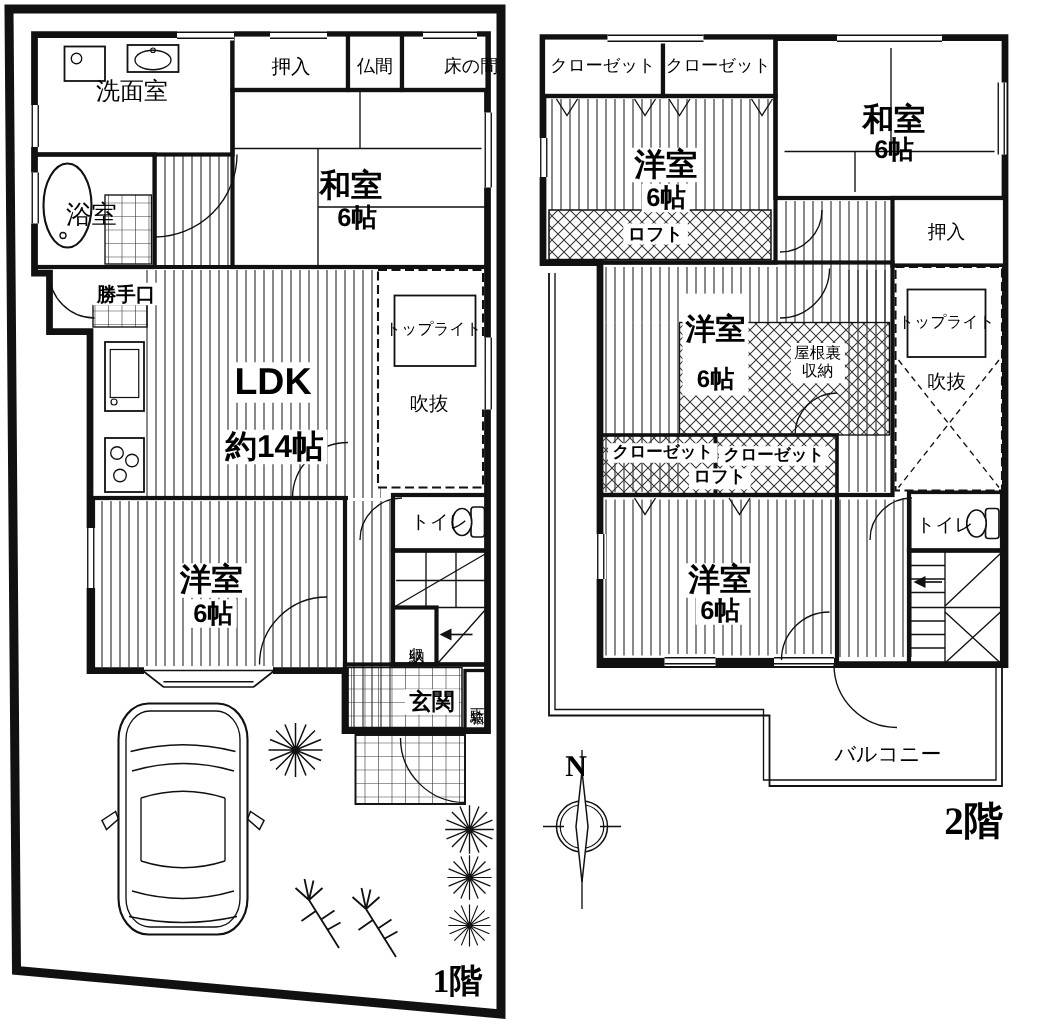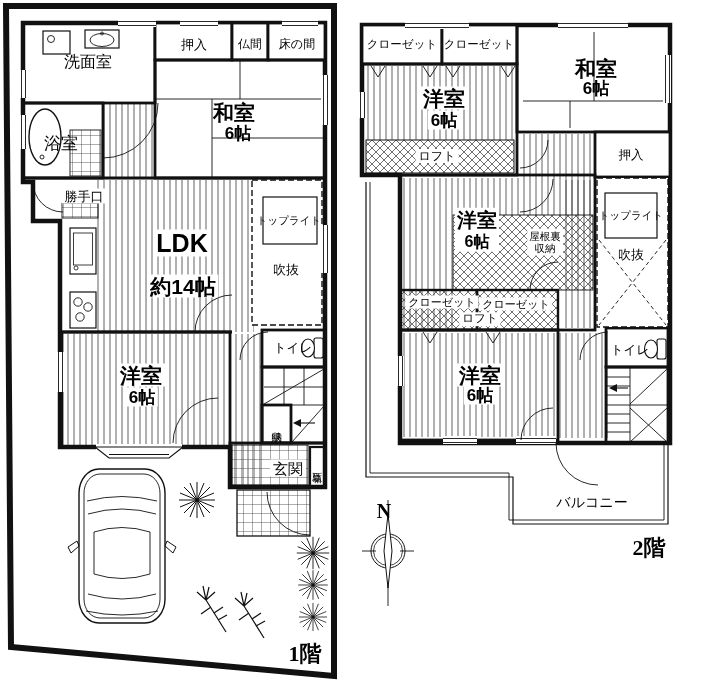--- a/index.html
+++ b/index.html
@@ -1,26 +1,26 @@
 <!DOCTYPE html>
 <html><head>
 <meta charset="utf-8">
 <style>
   html,body{margin:0;padding:0;background:#ffffff;}
   #stage{position:relative;width:701px;height:686px;background:#fff;overflow:hidden;
          font-family:"Liberation Sans","DejaVu Sans",sans-serif;color:#000;}
   #plan-svg{position:absolute;left:0;top:0;}
   .lbl{position:absolute;transform:translate(-50%,-50%);white-space:nowrap;line-height:1;
        color:#000;z-index:5;text-align:center;}
-  .chip{background:#fff;padding:1px 3px;}
+  .chip{background:#fff;padding:1px 3px;font-weight:bold;}
   .vlbl{position:absolute;transform:translate(-50%,-50%);writing-mode:vertical-rl;
         text-orientation:upright;letter-spacing:1px;line-height:1;z-index:5;}
   .stack{position:absolute;transform:translate(-50%,-50%);text-align:center;line-height:1.18;
          background:#fff;padding:1px 2px;z-index:5;white-space:nowrap;}
-  .big{font-weight:600;}
+  .big{font-weight:600;margin-top:12px;}
   .serif{font-family:"Liberation Serif","DejaVu Serif",serif;font-weight:700;}
 </style>
 </head>
 <body>
 
 <div id="stage">
 
 <svg id="plan-svg" width="701" height="686" viewBox="0 0 701 686" stroke-linecap="butt" stroke-linejoin="miter">
   <defs>
     <pattern id="pvs" width="6" height="6" patternUnits="userSpaceOnUse">
@@ -271,21 +271,21 @@
       <circle cx="388" cy="551" r="14.5" stroke-width="0.8"></circle>
       <path d="M388,500 V606 M362,551 H376 M400,551 H414" stroke-width="0.9"></path>
       <polygon points="388,514 392,551 388,588 384,551" fill="#fff" stroke="#111"></polygon>
     </g>
   </g>
 </svg>
 
   <div class="lbl" style="left:88px;top:62px;font-size:16px">洗面室</div>
   <div class="lbl" style="left:194px;top:44px;font-size:13px">押入</div>
   <div class="lbl" style="left:250px;top:44px;font-size:12px">仏間</div>
-  <div class="lbl" style="left:297px;top:44px;font-size:12px">床の間</div>
+  <div class="lbl" style="left:314px;top:44px;font-size:12px">床の間</div>
   <div class="lbl big" style="left:234px;top:112px;font-size:21px">和室</div>
   <div class="lbl big" style="left:238px;top:133px;font-size:17px">6帖</div>
   <div class="lbl" style="left:61px;top:143px;font-size:17px">浴室</div>
   <div class="lbl chip" style="left:84px;top:196px;font-size:13px">勝手口</div>
   <div class="lbl chip big" style="left:182px;top:243px;font-size:25px">LDK</div>
   <div class="lbl chip big" style="left:183px;top:286px;font-size:21px">約14帖</div>
   <div class="lbl" style="left:289px;top:220px;font-size:10.5px">トップライト</div>
   <div class="lbl" style="left:286px;top:269px;font-size:13px">吹抜</div>
   <div class="lbl chip big" style="left:141px;top:375px;font-size:21px">洋室</div>
   <div class="lbl chip big" style="left:142px;top:397px;font-size:17px">6帖</div>
@@ -313,16 +313,16 @@
     <div style="font-size:10.5px">屋根裏</div>
     <div style="font-size:10.5px">収納</div>
   </div>
   <div class="lbl chip" style="left:442px;top:302px;font-size:11px">クローゼット</div>
   <div class="lbl chip" style="left:516px;top:304px;font-size:11px">クローゼット</div>
   <div class="lbl chip" style="left:480px;top:319px;font-size:11.5px">ロフト</div>
   <div class="lbl chip big" style="left:480px;top:375px;font-size:21px">洋室</div>
   <div class="lbl chip big" style="left:480px;top:395px;font-size:17px">6帖</div>
   <div class="lbl" style="left:630px;top:350px;font-size:12.5px">トイレ</div>
   <div class="lbl" style="left:592px;top:502px;font-size:14px">バルコニー</div>
-  <div class="lbl serif" style="left:649px;top:548px;font-size:22px">2階</div>
+  <div class="lbl serif" style="left:649px;top:548px;font-size:26px">2階</div>
   <div class="lbl serif" style="left:384px;top:511px;font-size:20px">N</div>
 
 </div>
 
 </body></html>

